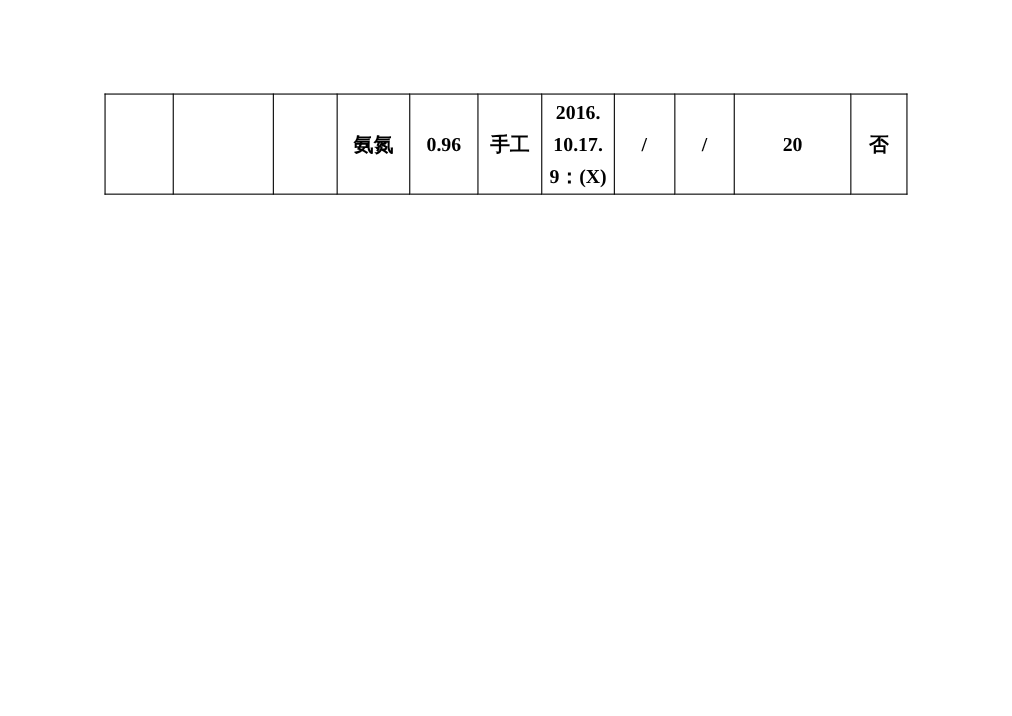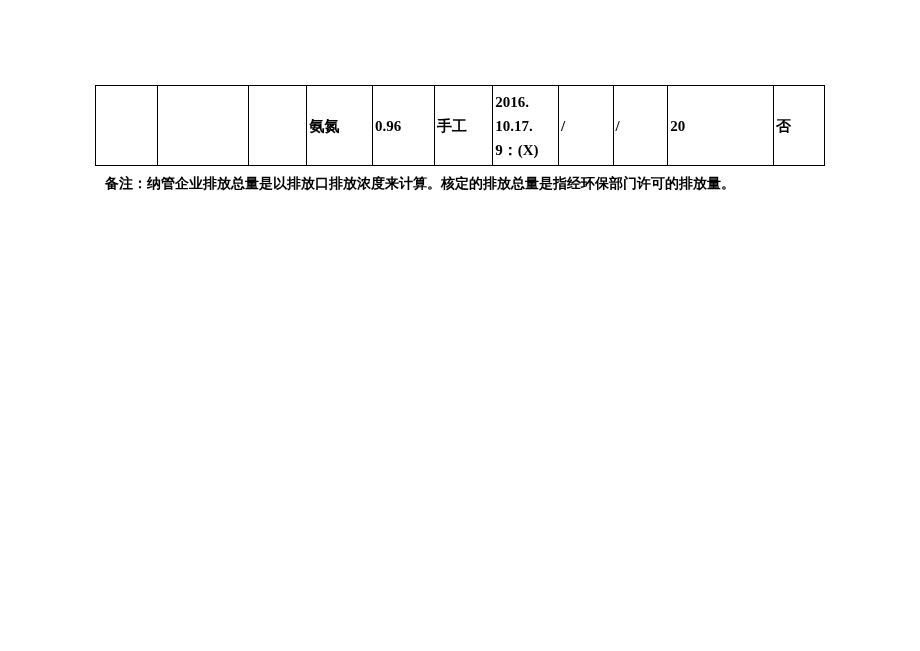--- a/index.html
+++ b/index.html
@@ -18,23 +18,24 @@
   .page {
     padding: 85px 95px 0 95px;
   }
   table {
     border-collapse: collapse;
     width: 100%;
     table-layout: fixed;
   }
   td {
     border: 1px solid #000;
+    text-align: center;
     vertical-align: middle;
     height: 80px;
-    font-size: 15px;
+    font-size: 18px;
     font-weight: bold;
     padding: 2px;
     line-height: 1.6;
   }
   .note {
     padding: 6px 10px 0 10px;
     font-size: 14px;
     line-height: 1.7;
     font-weight: bold;
     text-align: justify;
@@ -69,14 +70,13 @@
       <td style="white-space:pre-line;">2016.
 10.17.
 9：(X)</td>
       <td>/</td>
       <td>/</td>
       <td>20</td>
       <td>否</td>
     </tr>
   </tbody>
     </table>
-  <div class="note">备注：纳管企业排放总量是以排放口排放浓度来计算。核定的排放总量是指经环保部门许可的排放量。</div>
 </div>
 
 </body></html>

